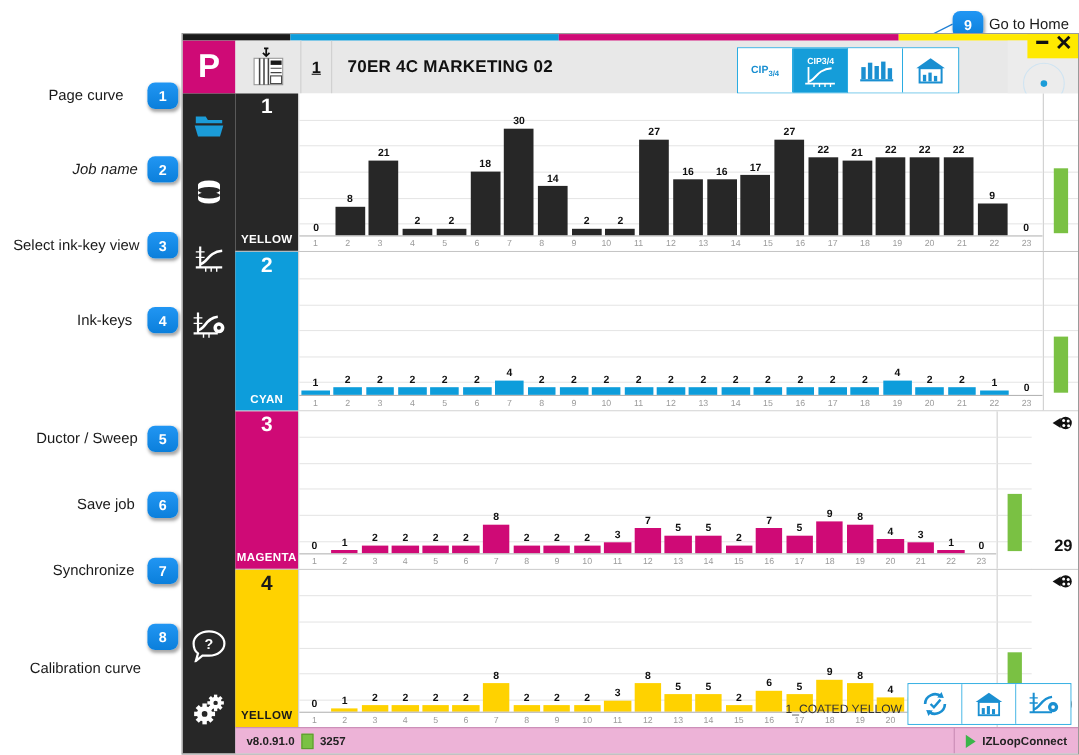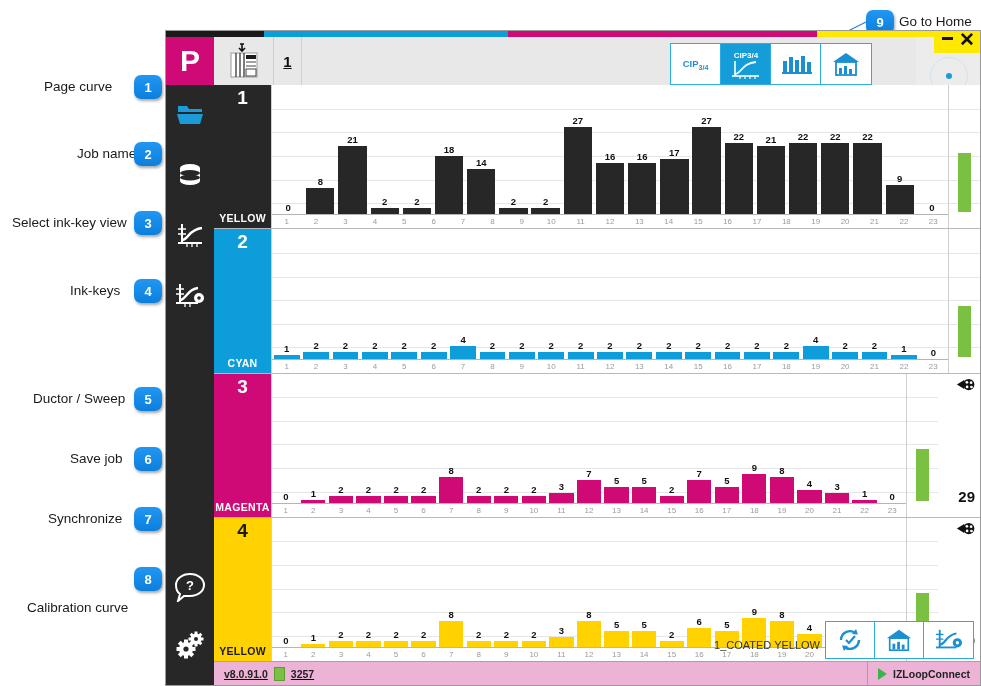--- a/index.html
+++ b/index.html
@@ -187,21 +187,21 @@
     font-size: 15px; font-weight: bold; color: #111;
   }
   .duct-icon { position: absolute; top: 4px; right: 4px; }
 
   
   .statusbar {
     position: absolute; left: 48px; right: 0; bottom: 0; height: 24px;
     background: #edb3d7; display: flex; align-items: center;
     border-top: 1px solid #c98cb5;
   }
-  .sb-left { display: flex; align-items: center; padding-left: 10px; gap: 6px; text-decoration: underline; }
+  .sb-left { display: flex; align-items: center; padding-left: 10px; gap: 6px; }
   .sb-ver { font-size: 10.5px; font-weight: bold; color: #222; }
   .sb-count { font-size: 10.5px; font-weight: bold; color: #222; }
   .sb-chip { width: 11px; height: 14px; background: #7ac143; border: 1px solid #5d9c2e; }
   .sb-right { margin-left: auto; display: flex; align-items: center; gap: 6px; padding-right: 10px;
               border-left: 1px solid #c98cb5; height: 100%; padding-left: 10px; }
   .sb-conn { font-size: 10.5px; font-weight: bold; color: #222; }
   .tri { width: 0; height: 0; border-left: 9px solid #3bb54a; border-top: 6px solid transparent; border-bottom: 6px solid transparent; }
 
   
   .actions {
@@ -233,21 +233,21 @@
     <line x1="167" y1="580" x2="935" y2="627"></line>
     <line x1="866" y1="22" x2="830" y2="40"></line>
     <line x1="715" y1="638" x2="600" y2="598"></line>
     <line x1="265" y1="594" x2="790" y2="640"></line>
   </g>
 </svg>
 
 <div class="callout-label" style="left:44px;  top:79px;">Page curve</div>
 <div class="badge" style="left:134px; top:75px;">1</div>
 
-<div class="callout-label" style="left:77px;  top:146px;">Job name</div>
+<div class="callout-label" style="left:66px;  top:146px;font-style:italic;">Job name</div>
 <div class="badge" style="left:134px; top:142px;">2</div>
 
 <div class="callout-label" style="left:12px;  top:215px;">Select ink-key view</div>
 <div class="badge" style="left:134px; top:211px;">3</div>
 
 <div class="callout-label" style="left:70px;  top:283px;">Ink-keys</div>
 <div class="badge" style="left:134px; top:279px;">4</div>
 
 <div class="callout-label" style="left:33px;  top:391px;">Ductor / Sweep</div>
 <div class="badge" style="left:134px; top:387px;">5</div>
@@ -284,20 +284,21 @@
         <line x1="16" y1="11" x2="16" y2="35" stroke="#444" stroke-width="1.4"></line>
         <line x1="20" y1="11" x2="20" y2="35" stroke="#444" stroke-width="1.4"></line>
         <rect x="22" y="13" width="10" height="4" fill="#1a1a1a"></rect>
         <line x1="22" y1="20" x2="32" y2="20" stroke="#444" stroke-width="1"></line>
         <line x1="22" y1="24" x2="32" y2="24" stroke="#444" stroke-width="1"></line>
         <rect x="22" y="27" width="10" height="7" fill="none" stroke="#444" stroke-width="1"></rect>
       </svg>
     </div>
 
     <div class="page-num">1</div>
+    <div class="job-name">70ER 4C MARKETING 02</div>
   </div>
 
   <div class="viewsel">
     <div class="vbtn">
       <span class="vlabel">CIP<sub>3/4</sub></span>
     </div>
     <div class="vbtn active">
       <svg width="40" height="34" viewBox="0 0 40 34">
         <text x="20" y="11" font-size="8" font-weight="bold" fill="#fff" text-anchor="middle" font-family="Liberation Sans">CIP3/4</text>
         <path d="M9 14 L9 29" stroke="#fff" stroke-width="1.6"></path>
@@ -439,20 +440,24 @@
       <div class="barval" style="bottom:calc(5% + 1px)">2</div>
       <div class="bar" style="height:5%;background:#272727"></div>
             </div>
             <div class="barcell">
       <div class="barval" style="bottom:calc(5% + 1px)">2</div>
       <div class="bar" style="height:5%;background:#272727"></div>
             </div>
             <div class="barcell">
       <div class="barval" style="bottom:calc(45% + 1px)">18</div>
       <div class="bar" style="height:45%;background:#272727"></div>
+            </div>
+            <div class="barcell">
+      <div class="barval" style="bottom:calc(75% + 1px)">30</div>
+      <div class="bar" style="height:75%;background:#272727"></div>
             </div>
             <div class="barcell">
       <div class="barval" style="bottom:calc(35% + 1px)">14</div>
       <div class="bar" style="height:35%;background:#272727"></div>
             </div>
             <div class="barcell">
       <div class="barval" style="bottom:calc(5% + 1px)">2</div>
       <div class="bar" style="height:5%;background:#272727"></div>
             </div>
             <div class="barcell">

